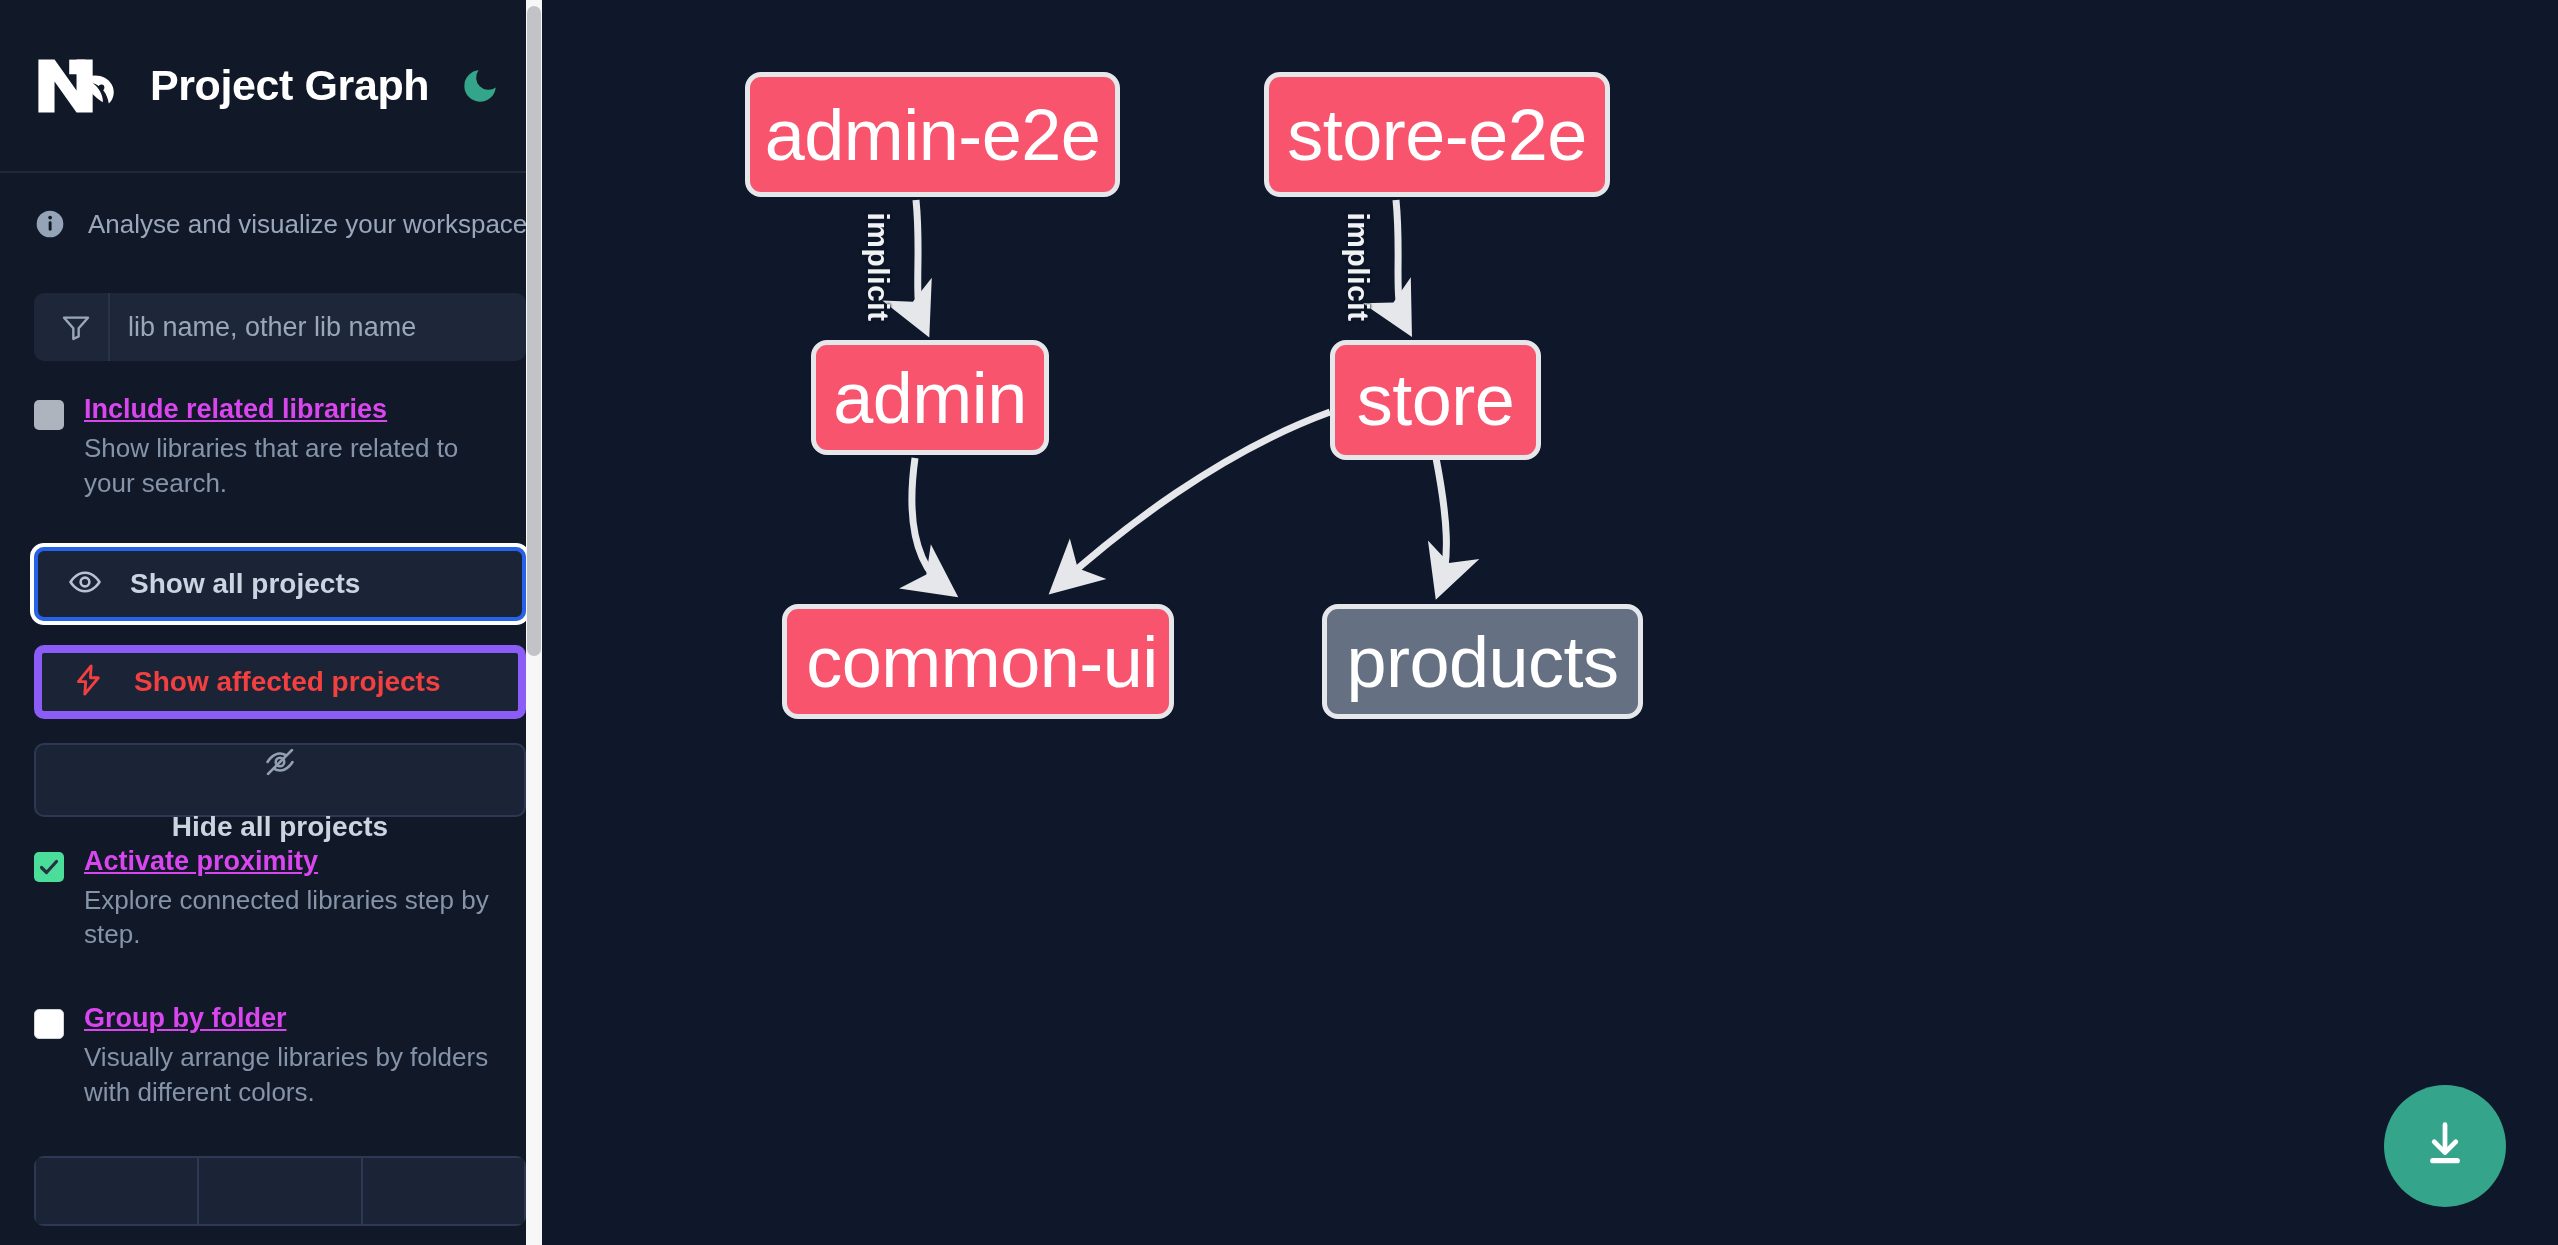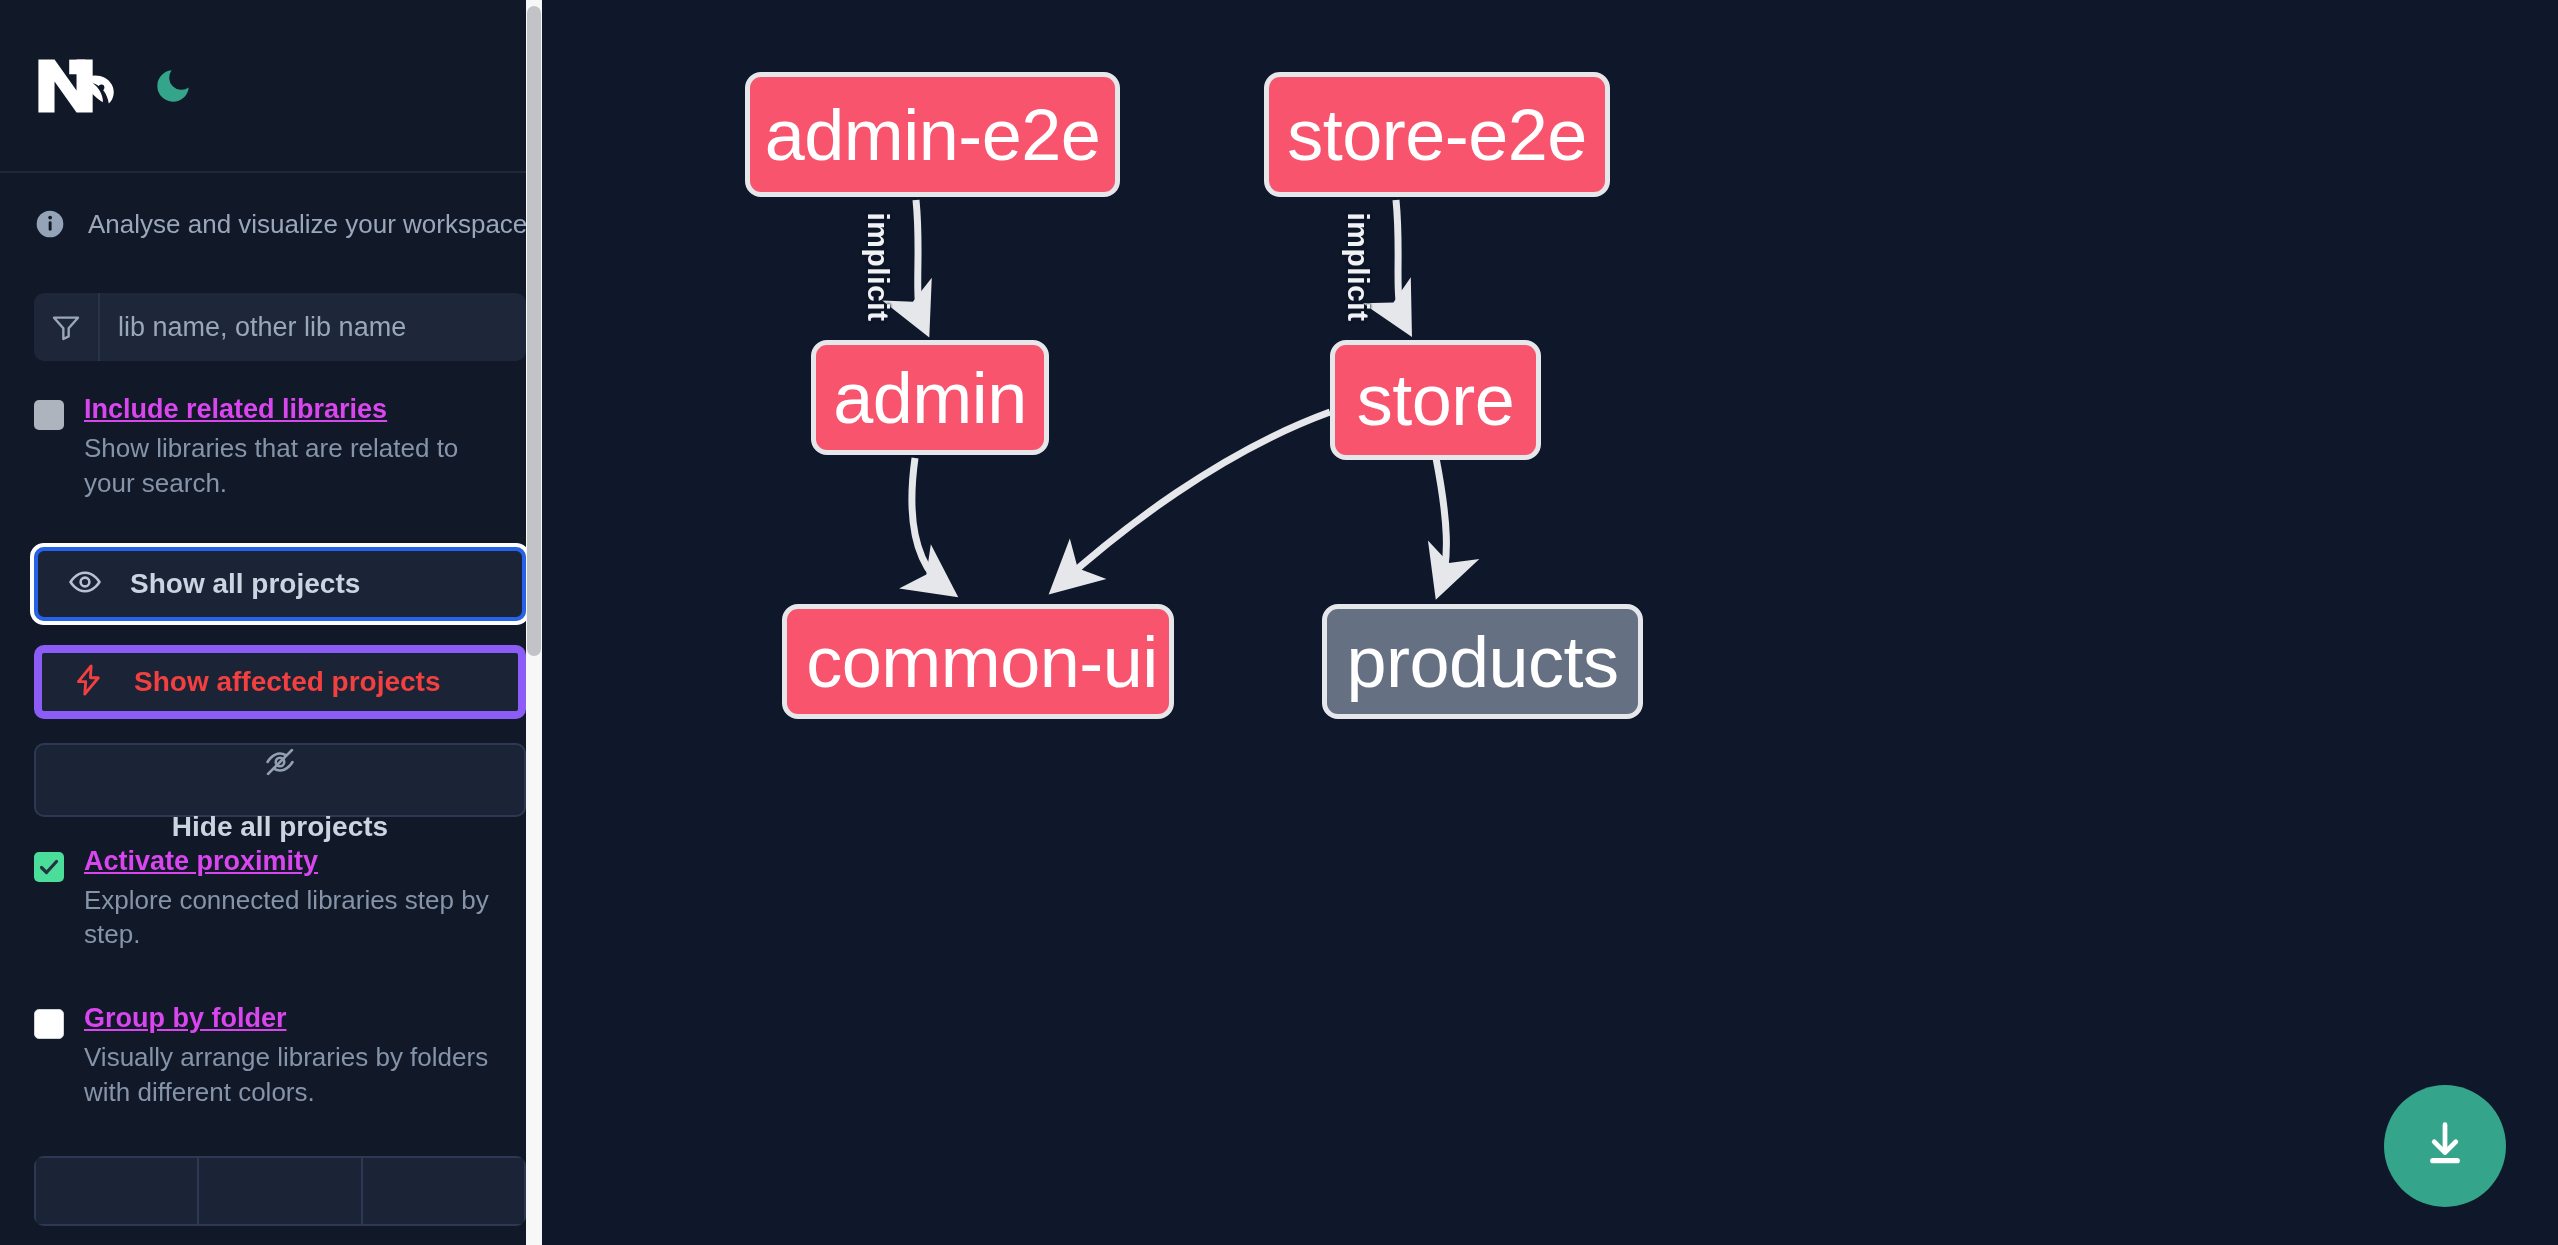--- a/index.html
+++ b/index.html
@@ -51,20 +51,21 @@
   .info-icon { width: 32px; height: 32px; flex: 0 0 32px; }
   .info-text { color: #9aa7bb; font-size: 26px; white-space: nowrap; }
 
   .search-wrap {
     margin: 53px 34px 0 34px;
     height: 68px;
     display: flex; align-items: stretch;
     background: #1d2739;
     border-radius: 10px;
     overflow: hidden;
+    padding-left: 10px;
   }
   .search-icon-box {
     width: 66px;
     display: flex; align-items: center; justify-content: center;
     border-right: 2px solid #2a3449;
     flex: 0 0 66px;
   }
   .search-input {
     flex: 1;
     border: none; outline: none; background: transparent;
@@ -196,20 +197,21 @@
 
       <div class="header-row">
         <span class="nx-logo">
           <svg viewBox="0 0 120 84" width="88" height="62">
             <path fill="#ffffff" d="M6 6h22l30 42V6h22v72H58L28 36v42H6z"></path>
             <rect x="48" y="6" width="22" height="20" fill="#ffffff"></rect>
             <path fill="#ffffff" d="M64 34c14-10 34-8 42 6 5 9 3 20-4 26-2-14-10-24-22-28 9 7 14 16 14 26-10-6-20-16-30-30z"></path>
             <circle cx="92" cy="44" r="4" fill="#111827"></circle>
           </svg>
         </span>
+        <span class="app-title">Project Graph</span>
         <span class="moon-btn">
           <svg viewBox="0 0 24 24" width="42" height="42">
             <path fill="#34a48a" d="M21 12.8A9 9 0 1 1 11.2 3a7 7 0 0 0 9.8 9.8z"></path>
           </svg>
         </span>
       </div>
 
       <div class="info-row">
         <span class="info-icon">
           <svg viewBox="0 0 24 24" width="32" height="32">

